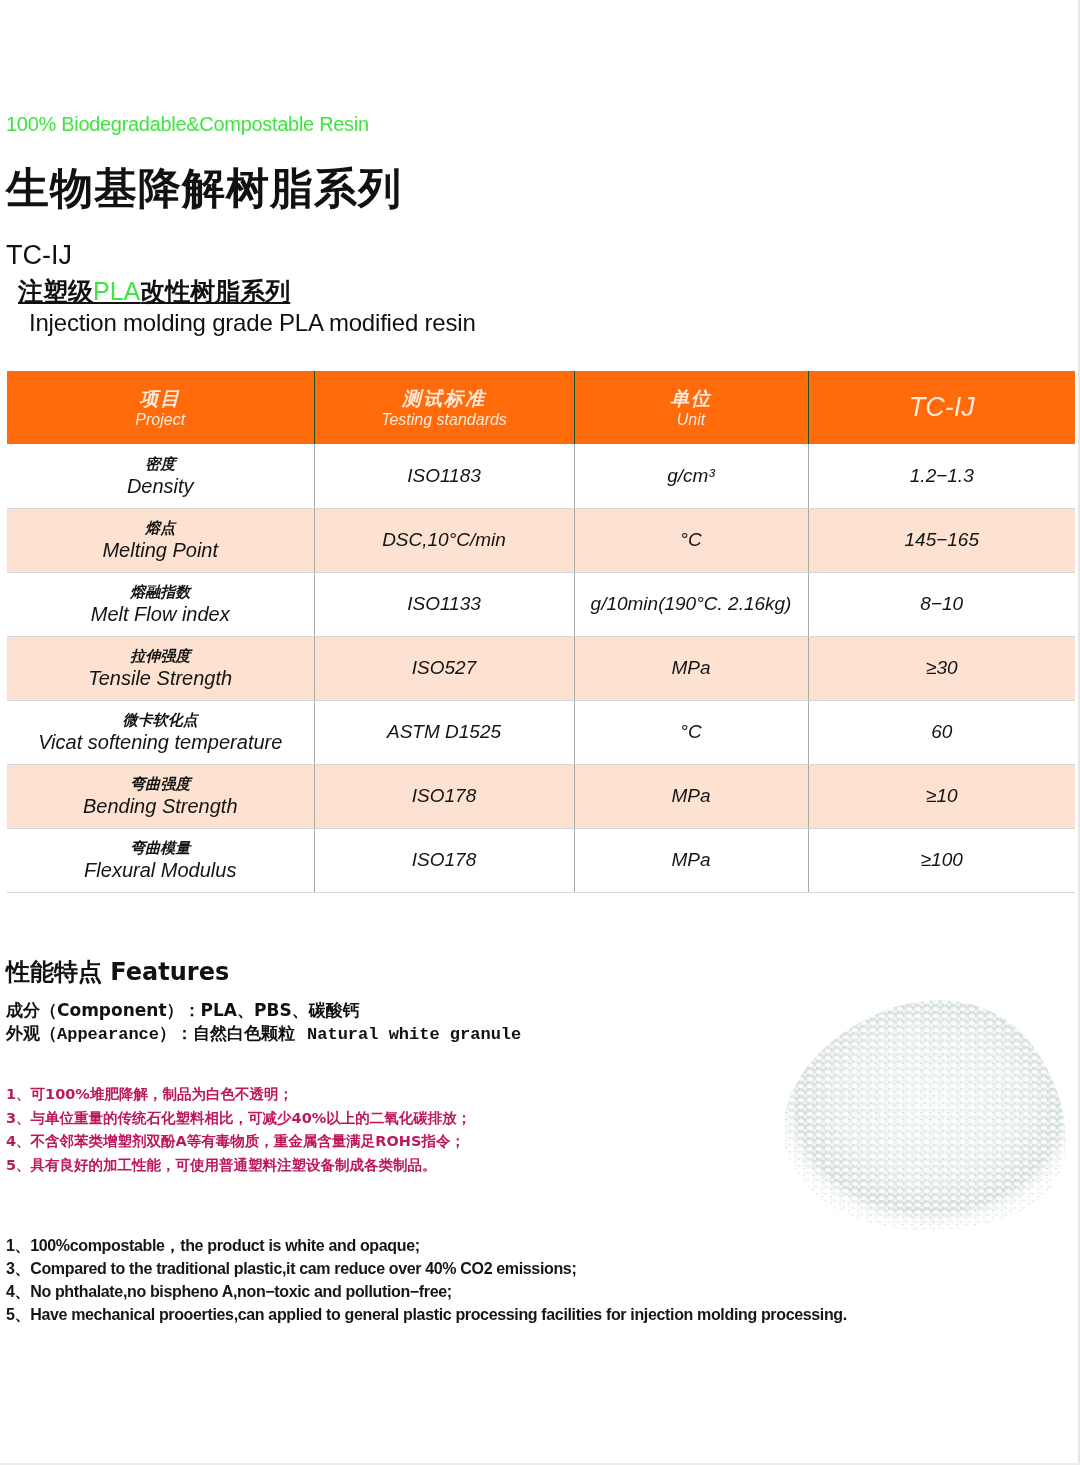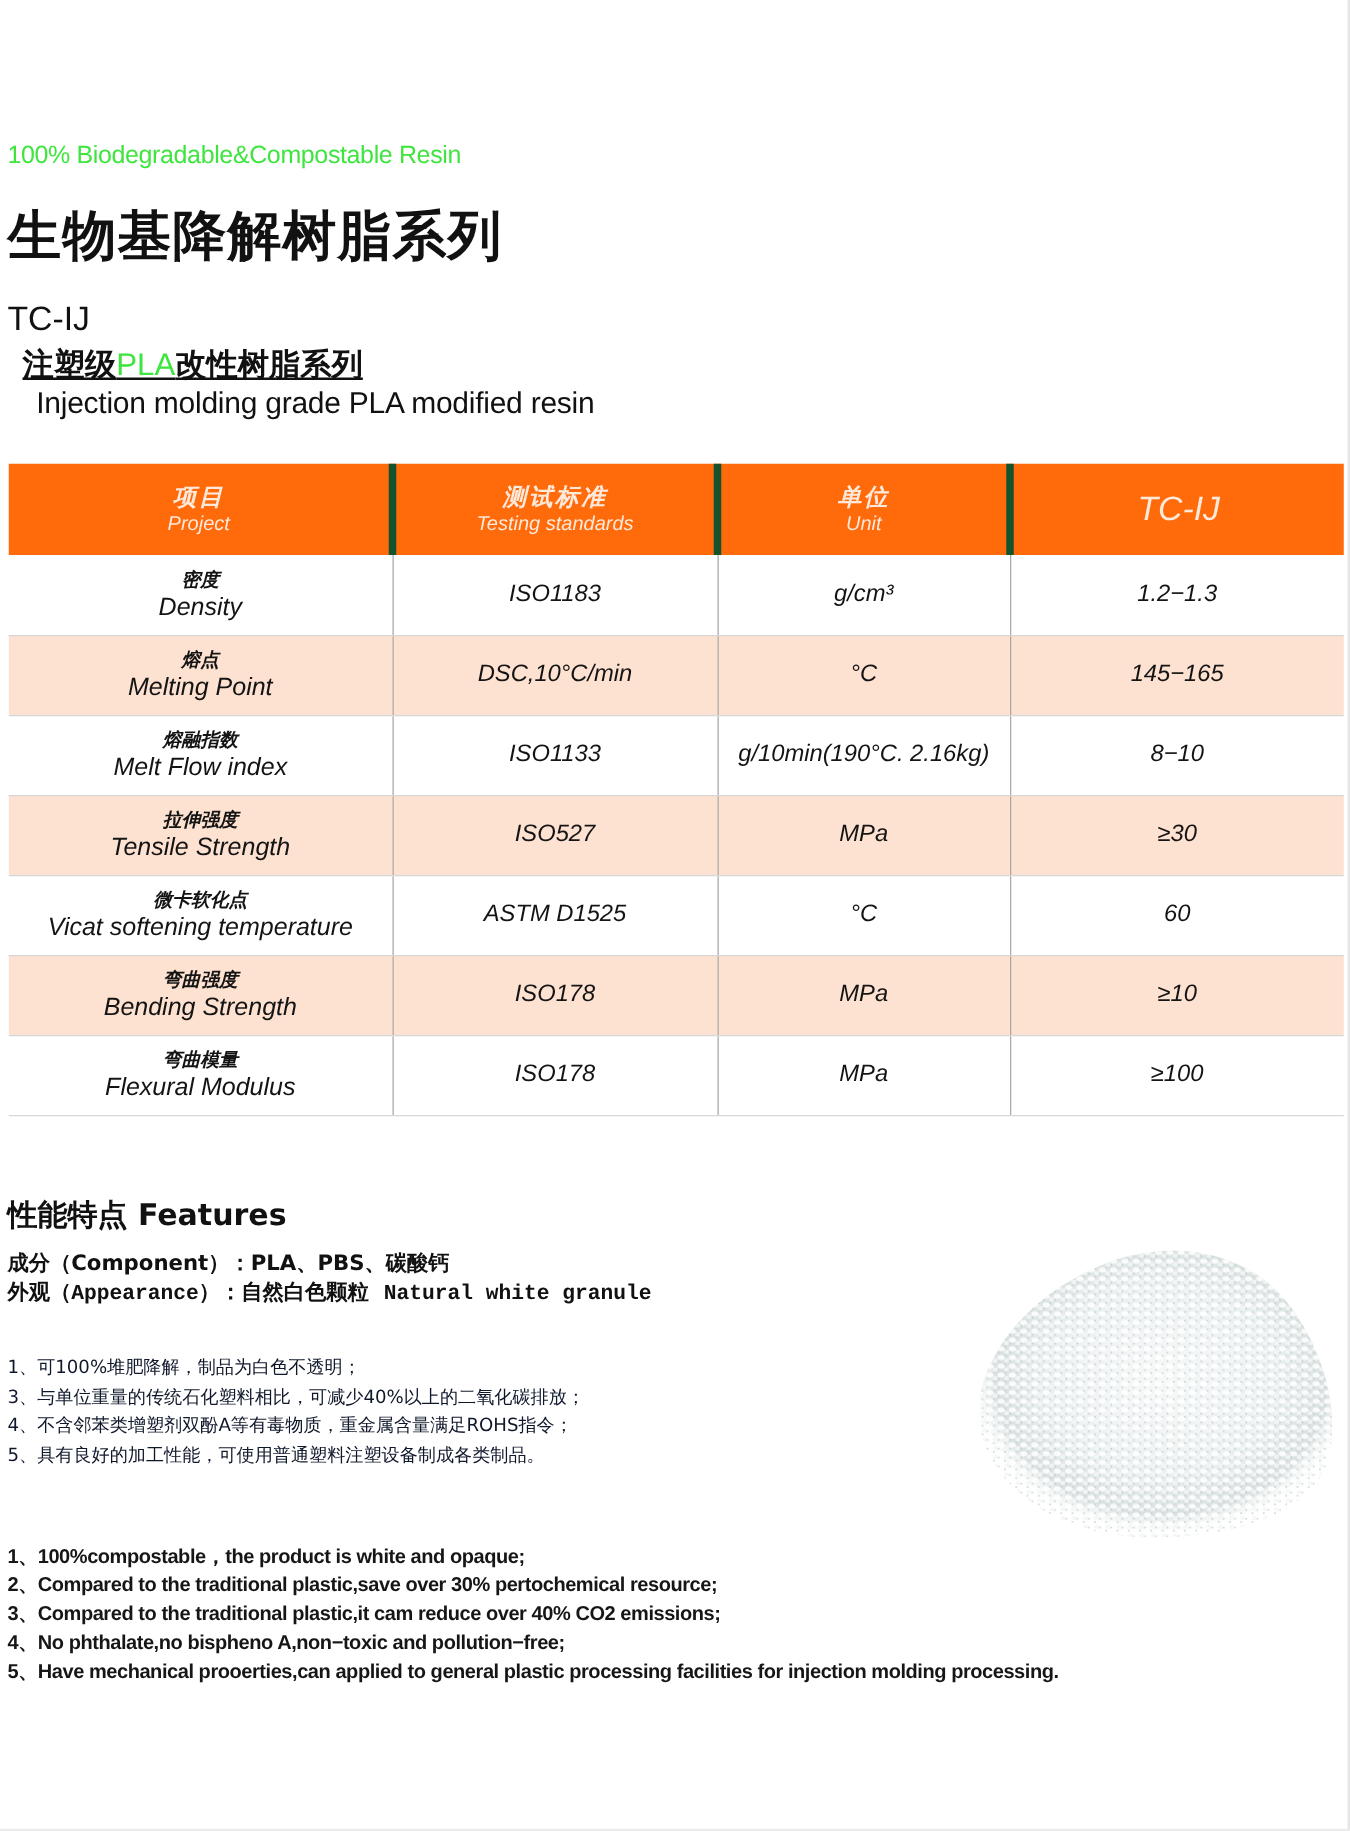--- a/index.html
+++ b/index.html
@@ -101,21 +101,21 @@
       text-align: center;
       vertical-align: middle;
       padding: 0;
     }
     .spec-table thead tr {
       height: 73px;
       background: #ff6a0a;
     }
     .spec-table th {
       color: #ffe9da;
-      border-left: 6px solid #14532d;
+      border-left: 1px solid #14532d;
       font-weight: normal;
     }
     .spec-table th:first-child { border-left: none; }
     .th-cn {
       display: block;
       font-size: 19px;
       font-weight: bold;
       letter-spacing: 2px;
       font-family: "DejaVu Sans", sans-serif;
       line-height: 24px;
@@ -185,23 +185,23 @@
     .cn-list {
       position: absolute;
       left: 6px;
       top: 1083px;
       margin: 0;
       padding: 0;
       list-style: none;
     }
     .cn-list li {
       font-size: 14.5px;
-      font-weight: normal;
+      font-weight: bold;
       line-height: 23.5px;
-      color: #0f172a;
+      color: #be185d;
       white-space: nowrap;
       font-family: "DejaVu Sans", sans-serif;
     }
     .en-list {
       position: absolute;
       left: 6px;
       top: 1234px;
       margin: 0;
       padding: 0;
       list-style: none;
@@ -336,21 +336,20 @@
 
 <ul class="cn-list">
   <li>1、可100%堆肥降解，制品为白色不透明；</li>
   <li>3、与单位重量的传统石化塑料相比，可减少40%以上的二氧化碳排放；</li>
   <li>4、不含邻苯类增塑剂双酚A等有毒物质，重金属含量满足ROHS指令；</li>
   <li>5、具有良好的加工性能，可使用普通塑料注塑设备制成各类制品。</li>
 </ul>
 
 <ul class="en-list">
   <li>1、100%compostable，the product is white and opaque;</li>
-  <li>2、Compared to the traditional plastic,save over 30% pertochemical resource;</li>
   <li>3、Compared to the traditional plastic,it cam reduce over 40% CO2 emissions;</li>
   <li>4、No phthalate,no bispheno A,non−toxic and pollution−free;</li>
   <li>5、Have mechanical prooerties,can applied to general plastic processing facilities for injection molding processing.</li>
 </ul>
 
 <div class="granules">
   <svg width="315" height="250" viewBox="0 0 315 250" xmlns="http://www.w3.org/2000/svg">
     <defs>
       <radialGradient id="pile" cx="52%" cy="45%" r="55%">
         <stop offset="0%" stop-color="#f7f9f9"></stop>

